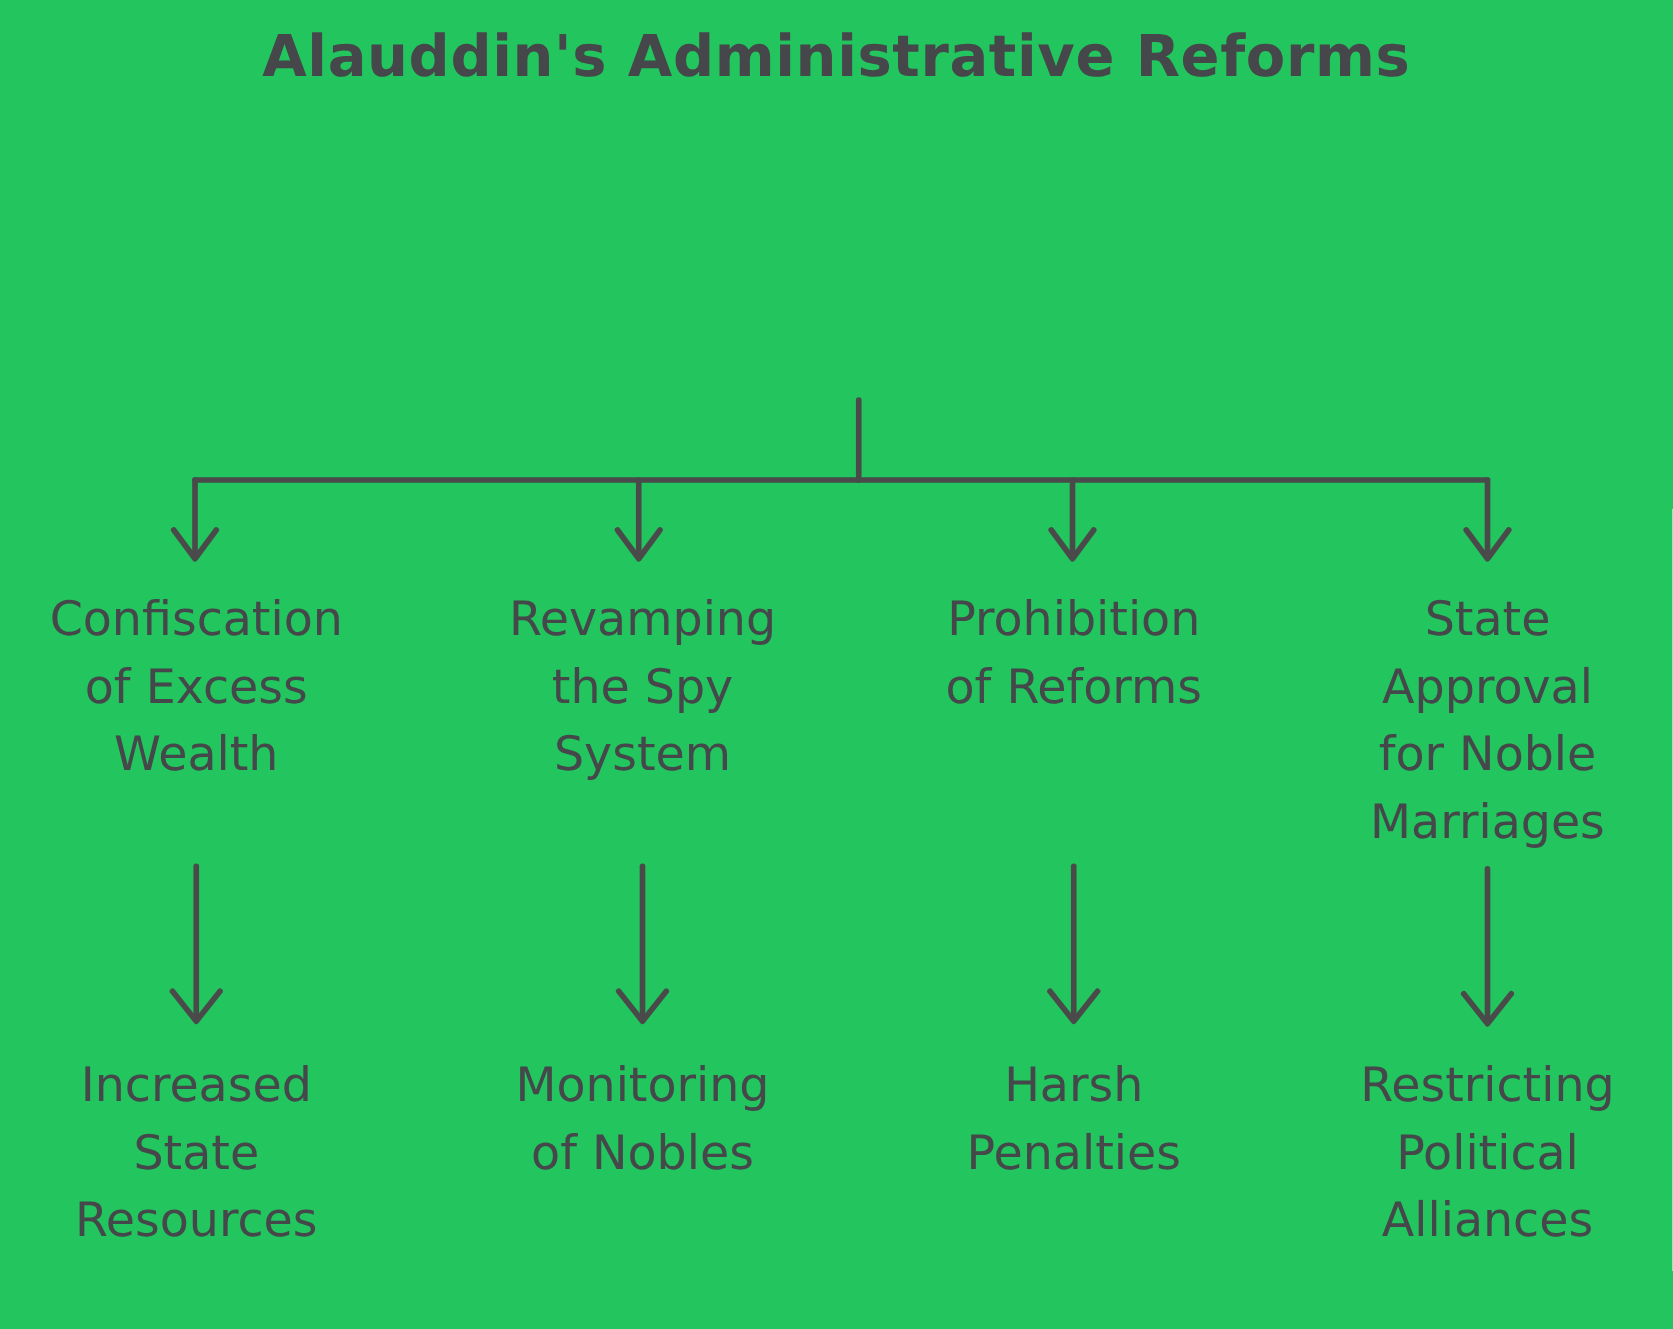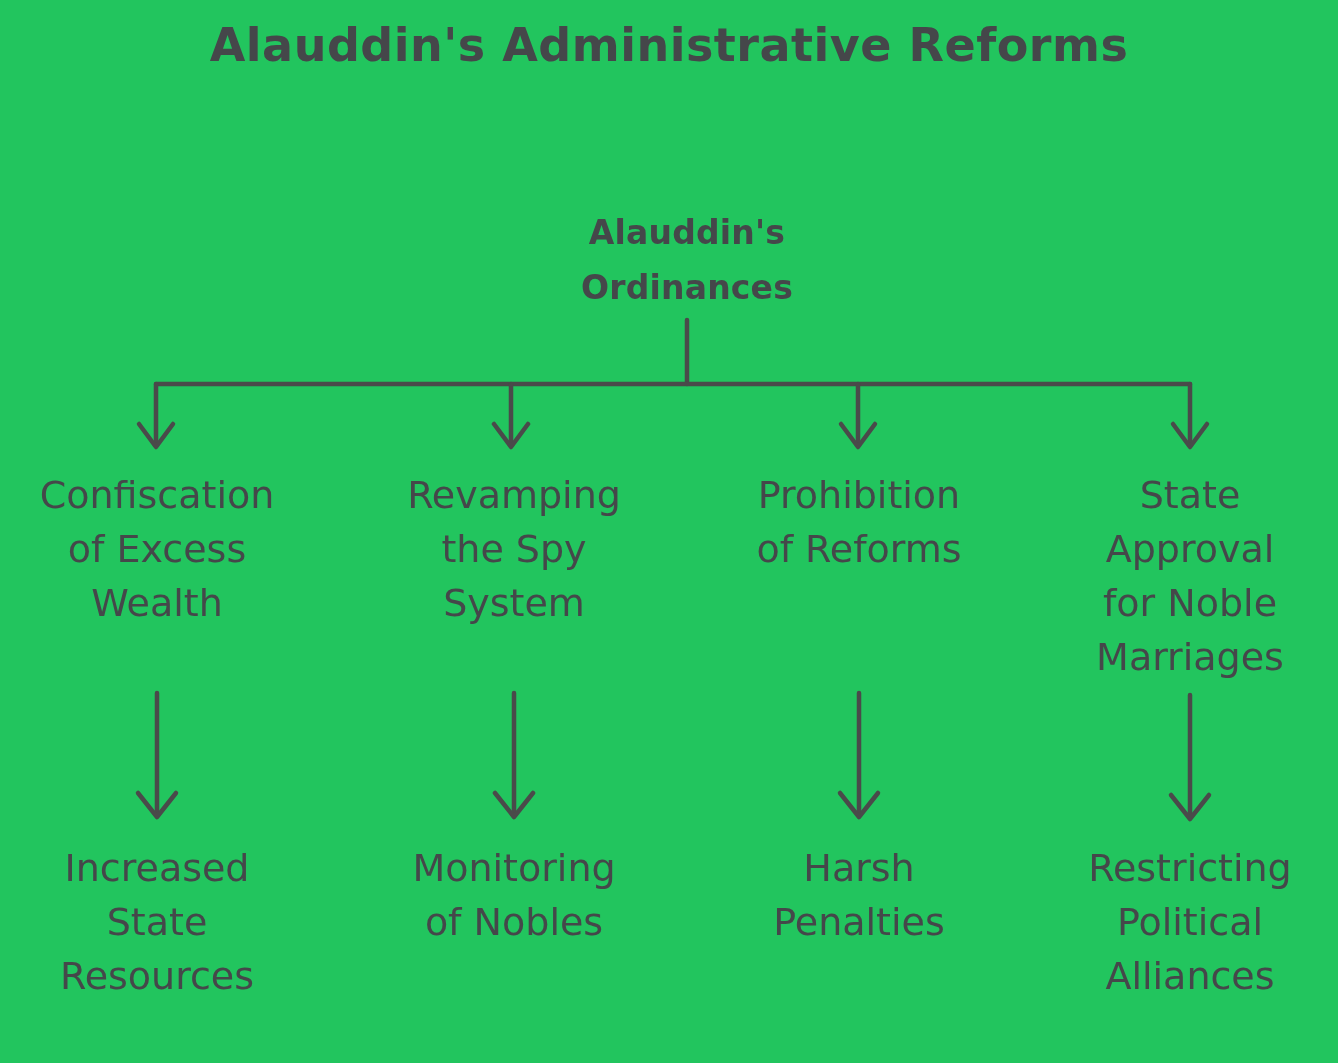--- a/index.html
+++ b/index.html
@@ -112,22 +112,20 @@
       <path d="M495,793 L514,817 L533,793"></path>
 
       <path d="M859,693 L859,816"></path>
       <path d="M840,793 L859,817 L878,793"></path>
 
       <path d="M1190,695 L1190,818"></path>
       <path d="M1171,795 L1190,819 L1209,795"></path>
     </g>
   </svg>
 
-  <div class="node" id="root-node">Alauddin's
-Ordinances</div>
 
   <div class="node level2" id="n2-0">Confiscation
 of Excess
 Wealth</div>
   <div class="node level2" id="n2-1">Revamping
 the Spy
 System</div>
   <div class="node level2" id="n2-2">Prohibition
 of Reforms</div>
   <div class="node level2" id="n2-3">State

